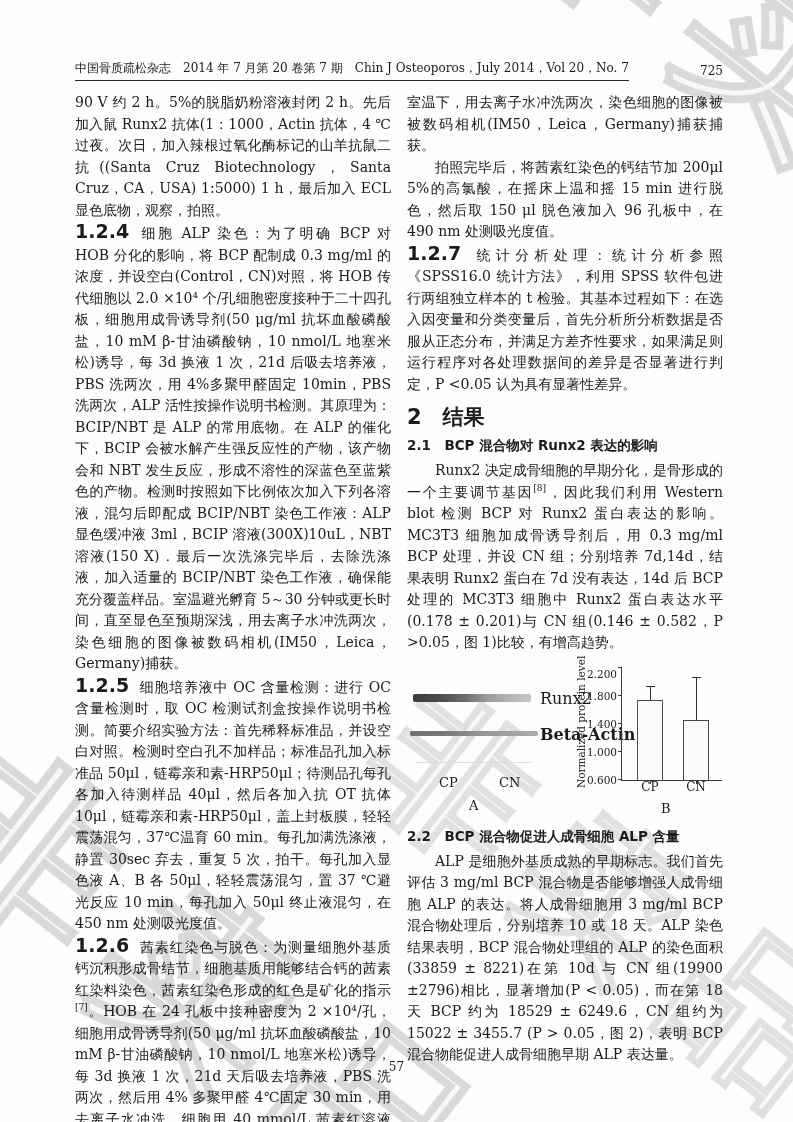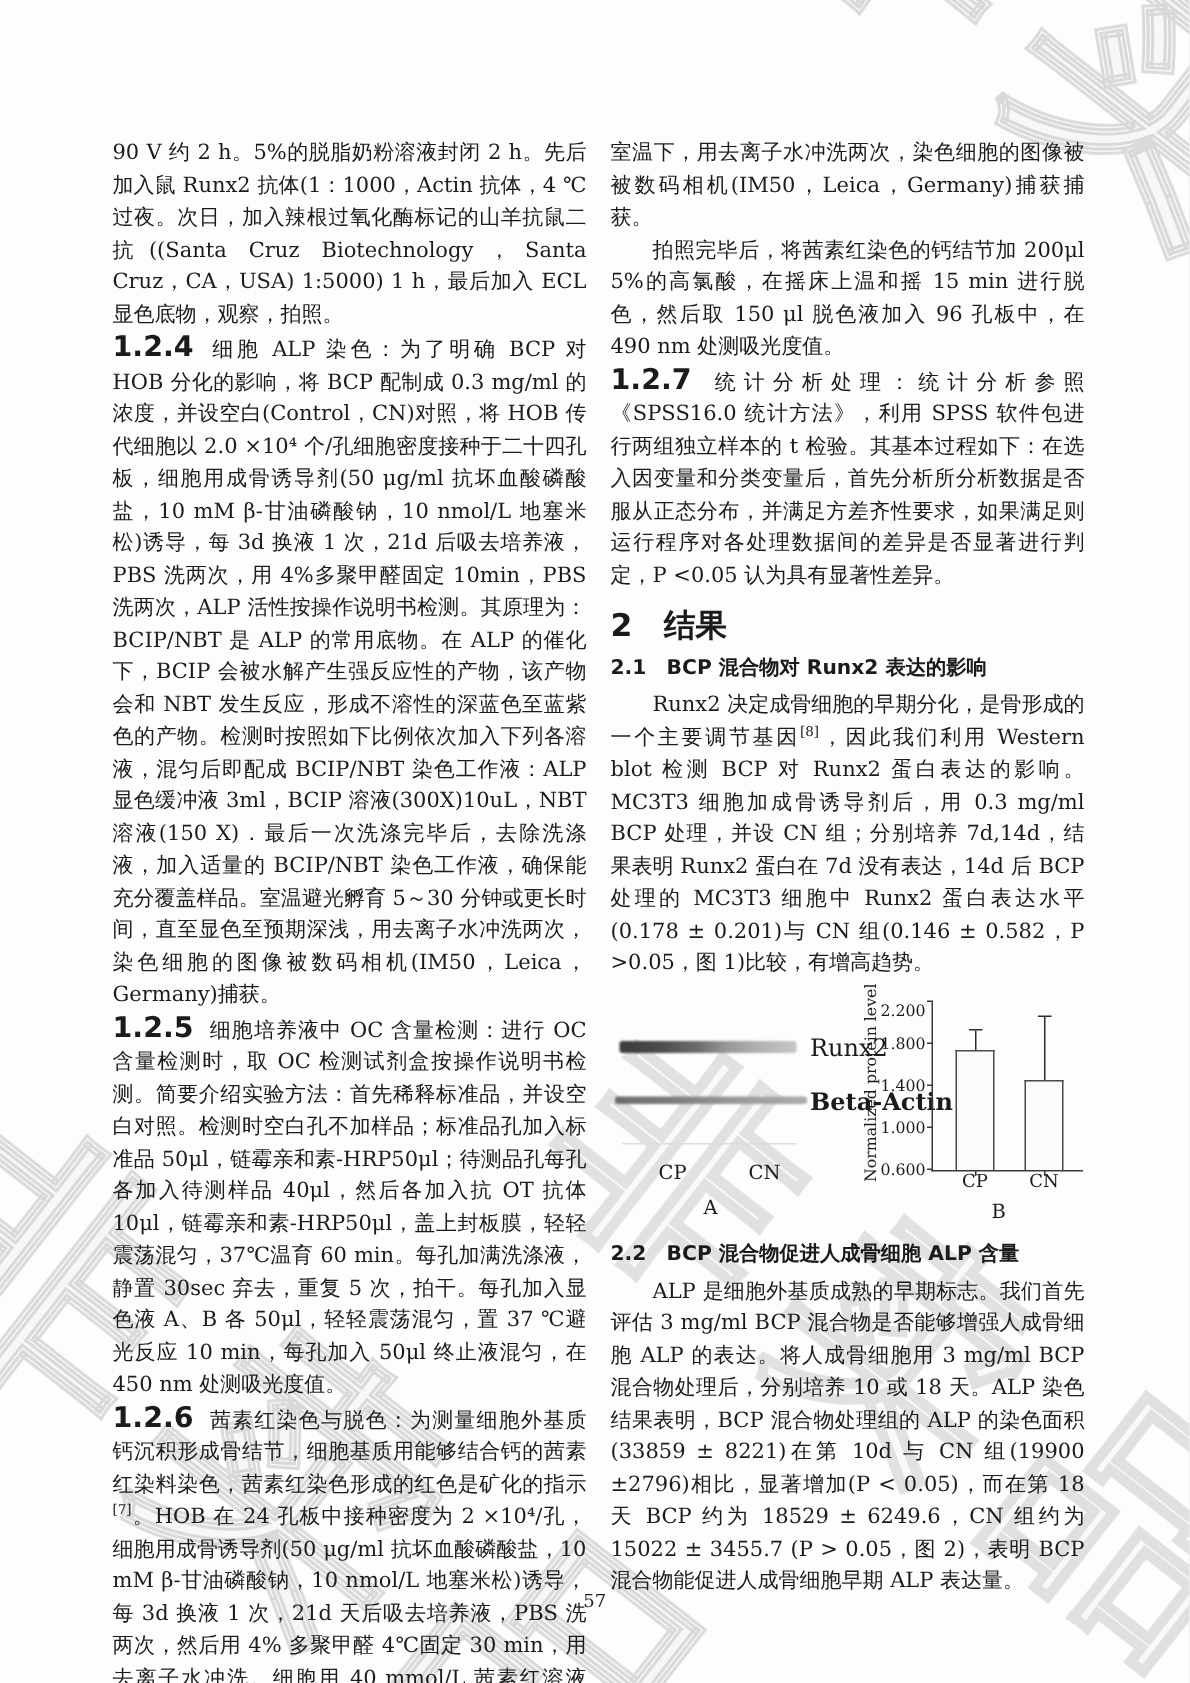--- a/index.html
+++ b/index.html
@@ -109,20 +109,24 @@
 </style>
 </head>
 <body>
 
 <div class="page">
 
   <div class="watermark wm1">非卖品</div>
   <div class="watermark wm2">非卖品</div>
   <div class="watermark wm3">非卖品</div>
 
+  <div class="header">
+    <span class="journal">中国骨质疏松杂志　2014 年 7 月第 20 卷第 7 期　Chin J Osteoporos，July 2014，Vol 20，No. 7</span>
+    <span class="pageno">725</span>
+  </div>
 
   <div class="columns">
 
     <div class="col">
       <p>90 V 约 2 h。5%的脱脂奶粉溶液封闭 2 h。先后加入鼠 Runx2 抗体(1：1000，Actin 抗体，4 ℃过夜。次日，加入辣根过氧化酶标记的山羊抗鼠二抗((Santa Cruz Biotechnology，Santa Cruz，CA，USA) 1:5000) 1 h，最后加入 ECL 显色底物，观察，拍照。</p>
       <p><span class="secnum">1.2.4</span><span>细胞 ALP 染色：为了明确 BCP 对 HOB 分化的影响，将 BCP 配制成 0.3 mg/ml 的浓度，并设空白(Control，CN)对照，将 HOB 传代细胞以 2.0 ×10⁴ 个/孔细胞密度接种于二十四孔板，细胞用成骨诱导剂(50 μg/ml 抗坏血酸磷酸盐，10 mM β-甘油磷酸钠，10 nmol/L 地塞米松)诱导，每 3d 换液 1 次，21d 后吸去培养液，PBS 洗两次，用 4%多聚甲醛固定 10min，PBS 洗两次，ALP 活性按操作说明书检测。其原理为：BCIP/NBT 是 ALP 的常用底物。在 ALP 的催化下，BCIP 会被水解产生强反应性的产物，该产物会和 NBT 发生反应，形成不溶性的深蓝色至蓝紫色的产物。检测时按照如下比例依次加入下列各溶液，混匀后即配成 BCIP/NBT 染色工作液：ALP 显色缓冲液 3ml，BCIP 溶液(300X)10uL，NBT 溶液(150 X)．最后一次洗涤完毕后，去除洗涤液，加入适量的 BCIP/NBT 染色工作液，确保能充分覆盖样品。室温避光孵育 5～30 分钟或更长时间，直至显色至预期深浅，用去离子水冲洗两次，染色细胞的图像被数码相机(IM50，Leica，Germany)捕获。</span></p>
       <p><span class="secnum">1.2.5</span><span>细胞培养液中 OC 含量检测：进行 OC 含量检测时，取 OC 检测试剂盒按操作说明书检测。简要介绍实验方法：首先稀释标准品，并设空白对照。检测时空白孔不加样品；标准品孔加入标准品 50μl，链霉亲和素-HRP50μl；待测品孔每孔各加入待测样品 40μl，然后各加入抗 OT 抗体 10μl，链霉亲和素-HRP50μl，盖上封板膜，轻轻震荡混匀，37℃温育 60 min。每孔加满洗涤液，静置 30sec 弃去，重复 5 次，拍干。每孔加入显色液 A、B 各 50μl，轻轻震荡混匀，置 37 ℃避光反应 10 min，每孔加入 50μl 终止液混匀，在 450 nm 处测吸光度值。</span></p>
       <p><span class="secnum">1.2.6</span><span>茜素红染色与脱色：为测量细胞外基质钙沉积形成骨结节，细胞基质用能够结合钙的茜素红染料染色，茜素红染色形成的红色是矿化的指示</span><sup>[7]</sup><span>。HOB 在 24 孔板中接种密度为 2 ×10⁴/孔，细胞用成骨诱导剂(50 μg/ml 抗坏血酸磷酸盐，10 mM β-甘油磷酸钠，10 nmol/L 地塞米松)诱导，每 3d 换液 1 次，21d 天后吸去培养液，PBS 洗两次，然后用 4% 多聚甲醛 4℃固定 30 min，用去离子水冲洗。细胞用 40 mmol/L 茜素红溶液(pH 值 4.4)染色 10 min，在</span></p>
     </div>
 

